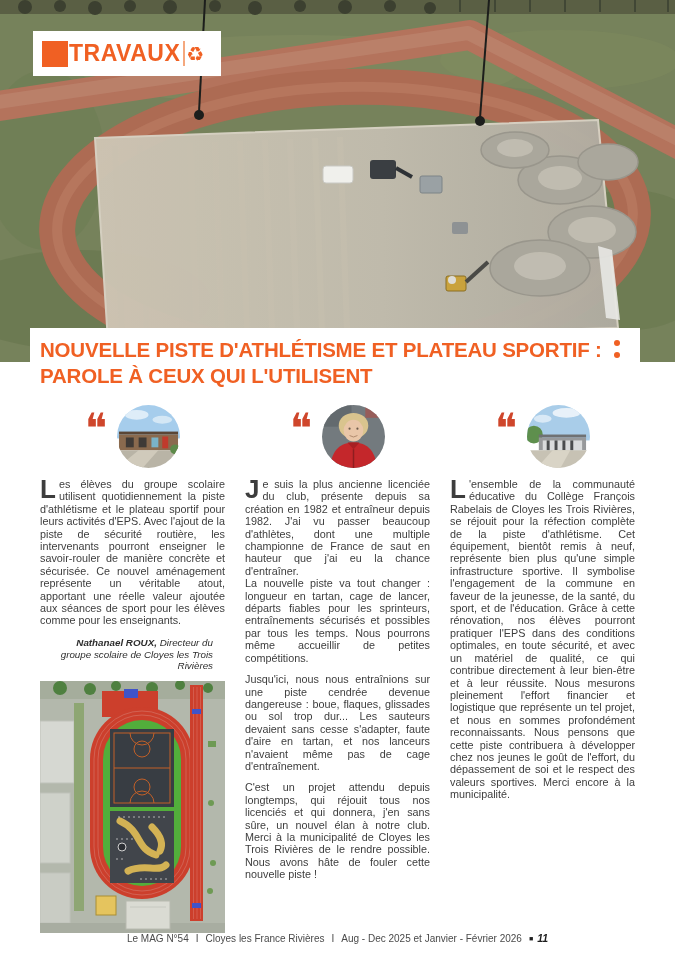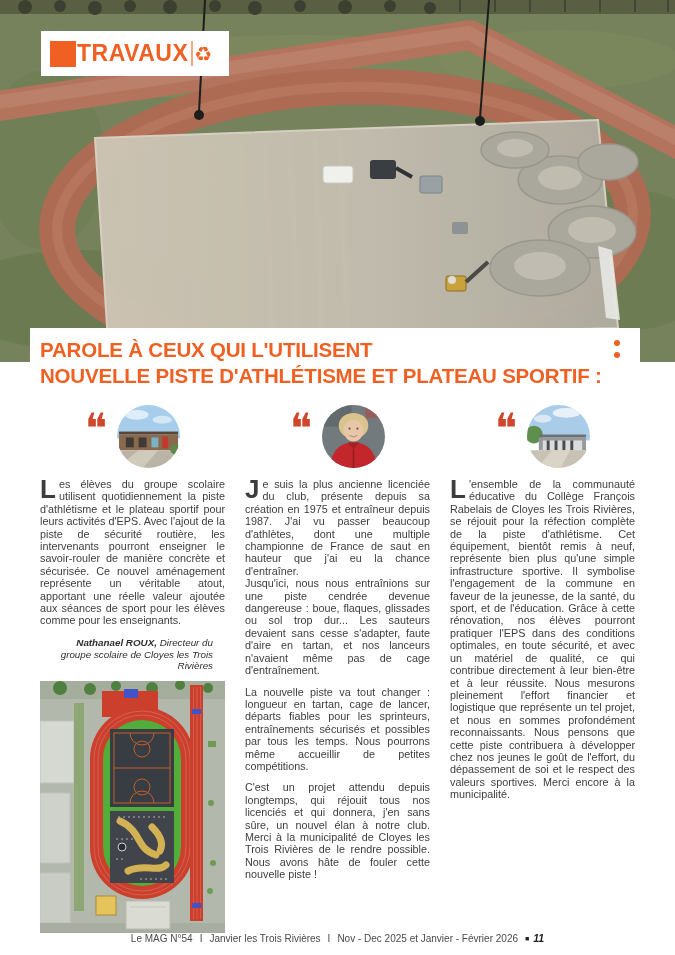--- a/index.html
+++ b/index.html
@@ -5,21 +5,21 @@
   html,body{margin:0;padding:0;background:#e9e9e9;}
   .page{
     position:relative;width:675px;height:955px;background:#ffffff;
     font-family:"Liberation Sans",sans-serif;overflow:hidden;margin:0 auto;
   }
   
   .aerial{position:absolute;top:0;left:0;width:675px;height:362px;}
   
   .badge{
     position:absolute;left:33px;top:31px;width:188px;height:45px;background:#fff;
-    display:flex;align-items:center;gap:1px;padding-left:9px;box-sizing:border-box;margin-left:8px;
+    display:flex;align-items:center;gap:1px;padding-left:9px;box-sizing:border-box;
   }
   .badge-square{width:26px;height:26px;background:#f06023;}
   .badge-label{color:#f06023;font-weight:bold;font-size:23px;letter-spacing:.5px;}
   .badge-sep{width:2px;height:25px;background:#f5a87e;margin-left:2px;}
   .badge-recycle{color:#f06023;font-size:20px;line-height:1;}
   
   .title-band{
     position:absolute;left:30px;top:328px;width:610px;height:70px;background:#fff;
     padding:9px 0 0 10px;box-sizing:border-box;
   }
@@ -146,22 +146,22 @@
 
   <div class="badge">
     <span class="badge-square"></span>
     <span class="badge-label">TRAVAUX</span>
     <span class="badge-sep"></span>
     <span class="badge-recycle">♻</span>
   </div>
 
   <div class="title-band">
     <div class="title">
+      <div>NOUVELLE PISTE D'ATHLÉTISME ET PLATEAU SPORTIF :</div>
       <div>PAROLE À CEUX QUI L'UTILISENT</div>
-      <div>NOUVELLE PISTE D'ATHLÉTISME ET PLATEAU SPORTIF :</div>
     </div>
   </div>
   <span class="dot d1"></span>
   <span class="dot d2"></span>
 
   <div class="col c1">
     <div class="col-head">
       <span class="quote">❝</span>
       <span class="pic">
         <svg width="63" height="63" viewBox="0 0 64 64" xmlns="http://www.w3.org/2000/svg">
@@ -268,23 +268,23 @@
           <circle cx="28" cy="24" r="1.1" fill="#6b5a4a"></circle>
             <circle cx="36" cy="24" r="1.1" fill="#6b5a4a"></circle>
           <path d="M 28 31 q 4 3 8 0" stroke="#b08a6e" stroke-width="1" fill="none"></path>
           <path d="M 8 64 C 10 44 20 38 32 38 C 44 38 54 44 56 64 Z" fill="#c4272b"></path>
           <polygon points="26,38 32,45 38,38" fill="#a81f23"></polygon>
           <line x1="32" y1="45" x2="32" y2="64" stroke="#8e1d20" stroke-width="1.5"></line>
         </svg>
       </span>
     </div>
     <div class="body">
-      <p class="nogap"><span class="dropcap">J</span><span>e suis la plus ancienne licenciée du club, présente depuis sa création en 1975 et entraîneur depuis 1987. J'ai vu passer beaucoup d'athlètes, dont une multiple championne de France de saut en hauteur que j'ai eu la chance d'entraîner.</span></p>
+      <p class="nogap"><span class="dropcap">J</span><span>e suis la plus ancienne licenciée du club, présente depuis sa création en 1982 et entraîneur depuis 1982. J'ai vu passer beaucoup d'athlètes, dont une multiple championne de France de saut en hauteur que j'ai eu la chance d'entraîner.</span></p>
+      <p>La nouvelle piste va tout changer : longueur en tartan, cage de lancer, départs fiables pour les sprinteurs, entraînements sécurisés et possibles par tous les temps. Nous pourrons même accueillir de petites compétitions.</p>
       <p>Jusqu'ici, nous nous entraînions sur une piste cendrée devenue dangereuse : boue, flaques, glissades ou sol trop dur... Les sauteurs devaient sans cesse s'adapter, faute d'aire en tartan, et nos lanceurs n'avaient même pas de cage d'entraînement.</p>
-      <p>La nouvelle piste va tout changer : longueur en tartan, cage de lancer, départs fiables pour les sprinteurs, entraînements sécurisés et possibles par tous les temps. Nous pourrons même accueillir de petites compétitions.</p>
       <p>C'est un projet attendu depuis longtemps, qui réjouit tous nos licenciés et qui donnera, j'en sans sûre, un nouvel élan à notre club. Merci à la municipalité de Cloyes les Trois Rivières de le rendre possible. Nous avons hâte de fouler cette nouvelle piste !</p>
     </div>
   </div>
 
   <div class="col c3">
     <div class="col-head">
       <span class="quote">❝</span>
       <span class="pic">
         <svg width="63" height="63" viewBox="0 0 64 64" xmlns="http://www.w3.org/2000/svg">
           <rect width="64" height="36" fill="#a9cde9"></rect>
@@ -302,16 +302,16 @@
           <polygon points="10,64 26,46 44,46 34,64" fill="#d9d4c6"></polygon>
         </svg>
       </span>
     </div>
     <div class="body">
       <p><span class="dropcap">L</span><span>'ensemble de la communauté éducative du Collège François Rabelais de Cloyes les Trois Rivières, se réjouit pour la réfection complète de la piste d'athlétisme. Cet équipement, bientôt remis à neuf, représente bien plus qu'une simple infrastructure sportive. Il symbolise l'engagement de la commune en faveur de la jeunesse, de la santé, du sport, et de l'éducation. Grâce à cette rénovation, nos élèves pourront pratiquer l'EPS dans des conditions optimales, en toute sécurité, et avec un matériel de qualité, ce qui contribue directement à leur bien-être et à leur réussite. Nous mesurons pleinement l'effort financier et logistique que représente un tel projet, et nous en sommes profondément reconnaissants. Nous pensons que cette piste contribuera à développer chez nos jeunes le goût de l'effort, du dépassement de soi et le respect des valeurs sportives. Merci encore à la municipalité.</span></p>
     </div>
   </div>
 
   <div class="footer">
-    <span>Le MAG N°54</span><span class="sep">I</span><span>Janvier les Trois Rivières</span><span class="sep">I</span><span>Nov - Dec 2025 et Janvier - Février 2026</span><span class="sq">■</span><b>11</b>
+    <span>Le MAG N°54</span><span class="sep">I</span><span>Cloyes les France Rivières</span><span class="sep">I</span><span>Aug - Dec 2025 et Janvier - Février 2026</span><span class="sq">■</span><b>11</b>
   </div>
 
 </div>
 
 </body></html>

